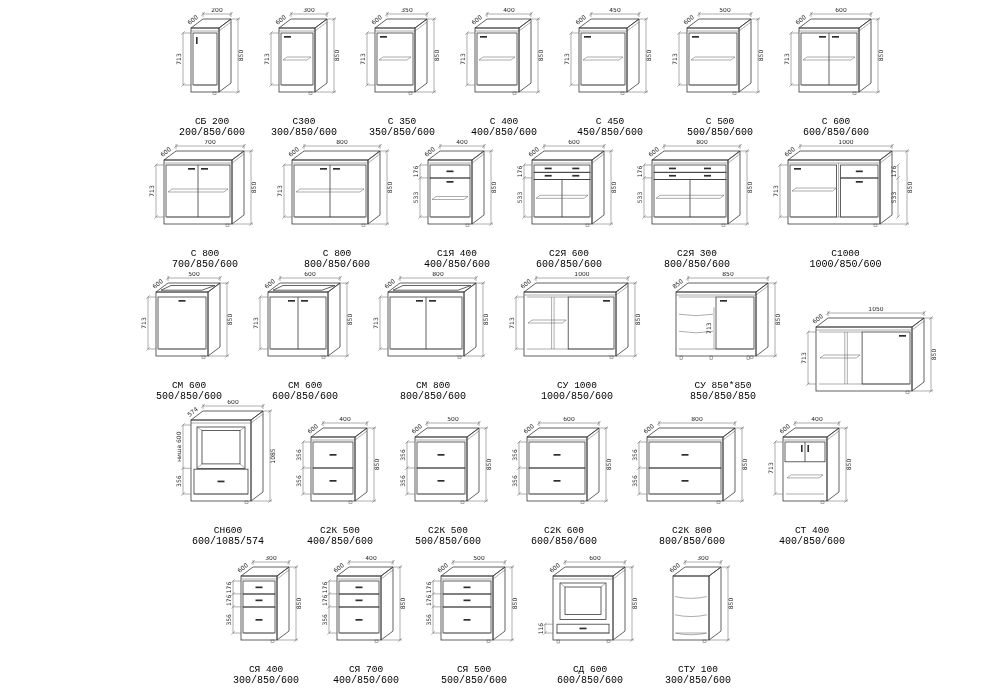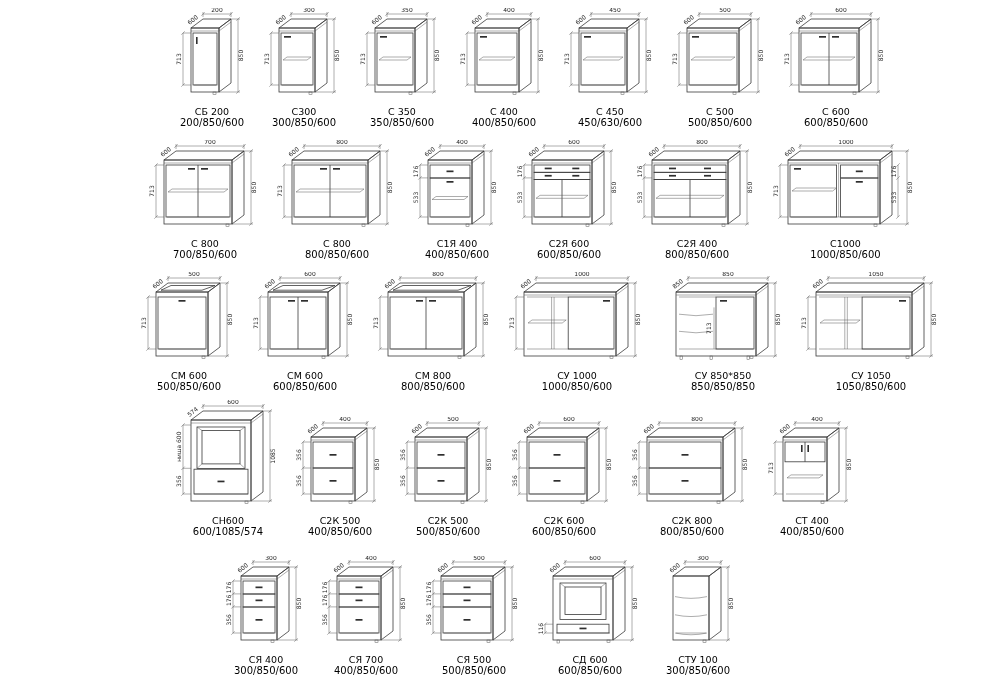--- a/index.html
+++ b/index.html
@@ -1,21 +1,21 @@
 <!DOCTYPE html>
 <html><head>
 <meta charset="utf-8">
 <style>
   html,body{margin:0;padding:0;background:#fff;}
   body{width:1000px;height:700px;font-family:"DejaVu Sans",sans-serif;}
   .sheet{position:relative;width:1000px;height:700px;background:#ffffff;overflow:hidden;}
   .row{position:absolute;display:flex;align-items:flex-end;gap:14px;}
   figure.cab{margin:0;position:relative;text-align:center;}
   figure.cab svg{display:block;}
-  figcaption{margin-top:2px;line-height:1.18;white-space:nowrap;}
+  figcaption{margin-top:12px;line-height:1.18;white-space:nowrap;font-family:Liberation Mono, monospace;}
   .c1{font-size:9.5px;color:#000;}
   .c2{font-size:10px;color:#000;}
   .ln{stroke:#3a3a3a;stroke-width:0.8;fill:none;}
   .thin{stroke:#5a5a5a;stroke-width:0.5;fill:none;}
   .dim{stroke:#6a6a6a;stroke-width:0.55;fill:none;}
   .t{font-size:6px;fill:#1b1b1b;}
 </style>
 </head>
 <body>
 
@@ -195,21 +195,21 @@
           <text class="t" text-anchor="middle" transform="translate(6.2,51) rotate(-90)">713</text>
           <line x1="83" y1="11" x2="83" y2="84" class="dim"></line>
           <line x1="81.3" y1="12.7" x2="84.7" y2="9.3" class="dim"></line>
           <line x1="81.3" y1="85.7" x2="84.7" y2="82.3" class="dim"></line>
           <line x1="76" y1="11" x2="85" y2="11" class="dim"></line>
           <line x1="64" y1="84" x2="85" y2="84" class="dim"></line>
           <text class="t" text-anchor="middle" transform="translate(87.6,47.5) rotate(-90)">850</text>
         </svg>
         <figcaption>
           <div class="c1">С 450</div>
-          <div class="c2">450/630/600</div>
+          <div class="c2">450/850/600</div>
         </figcaption>
       </figure>
       <figure class="cab">
         <svg width="98" height="96" viewBox="0 0 98 96">
           <polygon points="16,20 28,11 80,11 68,20" class="ln" fill="#fafafa"></polygon>
           <polygon points="68,20 80,11 80,75 68,84" class="ln" fill="#f4f4f4"></polygon>
           <rect x="16" y="20" width="52" height="64" class="ln" fill="#fff"></rect>
           <line x1="16" y1="23" x2="68" y2="23" class="thin"></line>
           <line x1="68" y1="23" x2="80" y2="14" class="thin"></line>
           <line x1="19" y1="77" x2="65" y2="77" class="thin"></line>
@@ -484,21 +484,21 @@
           <text class="t" text-anchor="middle" transform="translate(6.2,31.5) rotate(-90)">176</text>
           <text class="t" text-anchor="middle" transform="translate(6.2,57.5) rotate(-90)">533</text>
           <line x1="111" y1="11" x2="111" y2="84" class="dim"></line>
           <line x1="109.3" y1="12.7" x2="112.7" y2="9.3" class="dim"></line>
           <line x1="109.3" y1="85.7" x2="112.7" y2="82.3" class="dim"></line>
           <line x1="104" y1="11" x2="113" y2="11" class="dim"></line>
           <line x1="92" y1="84" x2="113" y2="84" class="dim"></line>
           <text class="t" text-anchor="middle" transform="translate(115.6,47.5) rotate(-90)">850</text>
         </svg>
         <figcaption>
-          <div class="c1">С2Я 400</div>
+          <div class="c1">С2Я 300</div>
           <div class="c2">800/850/600</div>
         </figcaption>
       </figure>
       <figure class="cab">
         <svg width="147" height="96" viewBox="0 0 147 96">
           <polygon points="16,20 28,11 120,11 108,20" class="ln" fill="#fafafa"></polygon>
           <polygon points="108,20 120,11 120,75 108,84" class="ln" fill="#f4f4f4"></polygon>
           <rect x="16" y="20" width="92" height="64" class="ln" fill="#fff"></rect>
           <line x1="16" y1="23" x2="108" y2="23" class="thin"></line>
           <line x1="108" y1="23" x2="120" y2="14" class="thin"></line>
@@ -760,24 +760,20 @@
           <line x1="6.3" y1="78.7" x2="9.7" y2="75.3" class="dim"></line>
           <line x1="8" y1="77" x2="16" y2="77" class="dim"></line>
           <text class="t" text-anchor="middle" transform="translate(6.2,51) rotate(-90)">713</text>
           <line x1="131" y1="11" x2="131" y2="84" class="dim"></line>
           <line x1="129.3" y1="12.7" x2="132.7" y2="9.3" class="dim"></line>
           <line x1="129.3" y1="85.7" x2="132.7" y2="82.3" class="dim"></line>
           <line x1="124" y1="11" x2="133" y2="11" class="dim"></line>
           <line x1="112" y1="84" x2="133" y2="84" class="dim"></line>
           <text class="t" text-anchor="middle" transform="translate(135.6,47.5) rotate(-90)">850</text>
         </svg>
-        <figcaption>
-          <div class="c1">СУ 1050</div>
-          <div class="c2">1050/850/600</div>
-        </figcaption>
       </figure>
     </div>
     <div class="row" style="top: 400px; left: 175px;">
       <figure class="cab">
         <svg width="106" height="113" viewBox="0 0 106 113">
           <polygon points="16,20 28,11 88,11 76,20" class="ln" fill="#fafafa"></polygon>
           <polygon points="76,20 88,11 88,92 76,101" class="ln" fill="#f4f4f4"></polygon>
           <rect x="16" y="20" width="60" height="81" class="ln" fill="#fff"></rect>
           <line x1="16" y1="23" x2="76" y2="23" class="thin"></line>
           <line x1="76" y1="23" x2="88" y2="14" class="thin"></line>

